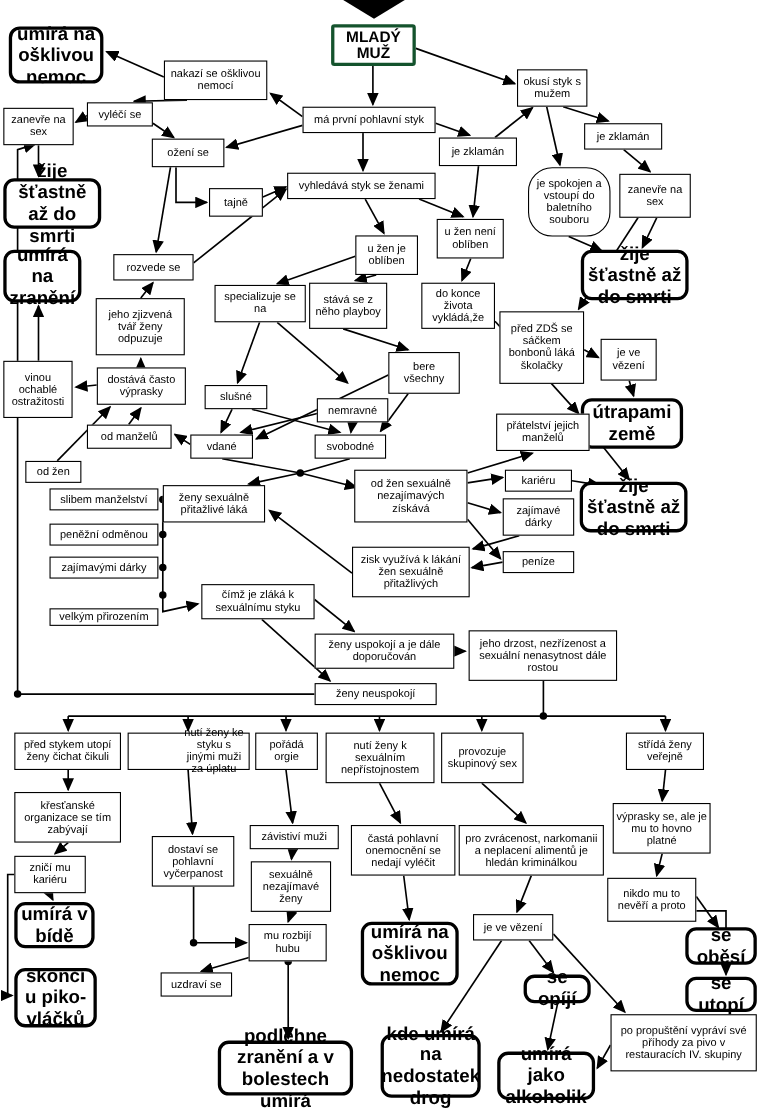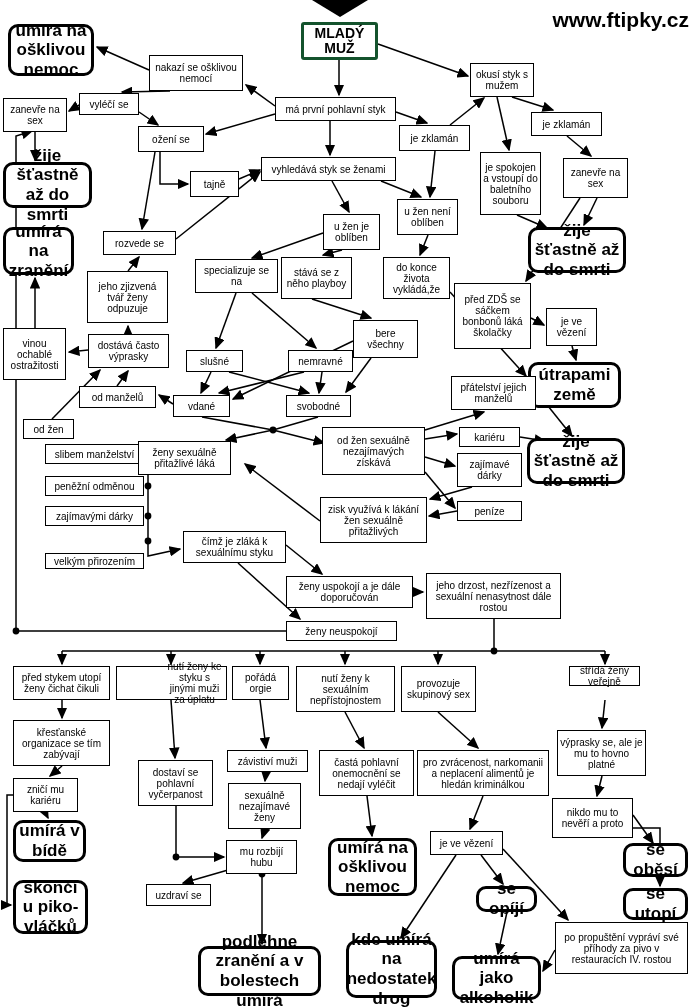--- a/index.html
+++ b/index.html
@@ -21,21 +21,20 @@
   }
   .logo{
     position:absolute;left:523px;top:8px;width:166px;text-align:right;
     font-weight:700;font-size:21px;color:#000;z-index:3;letter-spacing:0px;
   }
 </style>
 </head>
 <body>
 
 <div class="stage">
-  <div class="logo">www.ftipky.cz</div>
   <svg width="695" height="1008" viewBox="0 0 695 1008">
       <defs>
         <marker id="ah" markerWidth="8" markerHeight="7" refX="7" refY="3.5" orient="auto">
           <path d="M0,0 L8,3.5 L0,7 Z" fill="#000"></path>
         </marker>
       </defs>
       <polyline points="339,60 339,95" fill="none" stroke="#000" stroke-width="1.5" marker-end="url(#ah)"></polyline>
       <polyline points="378,44 468,76" fill="none" stroke="#000" stroke-width="1.5" marker-end="url(#ah)"></polyline>
       <polyline points="275,106 246,85" fill="none" stroke="#000" stroke-width="1.5" marker-end="url(#ah)"></polyline>
       <polyline points="149,70 97,47" fill="none" stroke="#000" stroke-width="1.5" marker-end="url(#ah)"></polyline>
@@ -150,82 +149,82 @@
       <div class="node" style="left: 149px; top: 55px; width: 94px; height: 36px;">nakazí se ošklivou nemocí</div>
       <div class="node" style="left: 470px; top: 63px; width: 64px; height: 34px;">okusí styk s mužem</div>
       <div class="node" style="left: 3px; top: 98px; width: 64px; height: 34px;">zanevře na sex</div>
       <div class="node" style="left: 79px; top: 93px; width: 60px; height: 22px;">vyléčí se</div>
       <div class="node" style="left: 275px; top: 97px; width: 121px; height: 24px;">má první pohlavní styk</div>
       <div class="node" style="left: 531px; top: 112px; width: 71px; height: 24px;">je zklamán</div>
       <div class="node" style="left: 138px; top: 126px; width: 66px; height: 26px;">ožení se</div>
       <div class="node" style="left: 399px; top: 125px; width: 71px; height: 26px;">je zklamán</div>
       <div class="node bold" style="left: 3px; top: 162px; width: 89px; height: 46px;">žije šťastně až do smrti</div>
       <div class="node" style="left: 261px; top: 157px; width: 135px; height: 24px;">vyhledává styk se ženami</div>
-      <div class="node" style="left: 480px; top: 152px; width: 61px; height: 63px;">je spokojen a vstoupí do baletního souboru</div>
+      <div class="node" style="left: 480px; top: 152px; width: 75px; height: 63px; border-radius: 22px;">je spokojen a vstoupí do baletního souboru</div>
       <div class="node" style="left: 563px; top: 158px; width: 65px; height: 40px;">zanevře na sex</div>
       <div class="node" style="left: 190px; top: 171px; width: 49px; height: 26px;">tajně</div>
       <div class="node" style="left: 397px; top: 199px; width: 61px; height: 36px;">u žen není oblíben</div>
       <div class="node" style="left: 323px; top: 214px; width: 57px; height: 36px;">u žen je oblíben</div>
       <div class="node bold" style="left: 528px; top: 227px; width: 98px; height: 46px;">žije šťastně až do smrti</div>
       <div class="node bold" style="left: 3px; top: 227px; width: 71px; height: 48px;">umírá na zranění</div>
       <div class="node" style="left: 103px; top: 231px; width: 73px; height: 24px;">rozvede se</div>
       <div class="node" style="left: 383px; top: 257px; width: 67px; height: 42px;">do konce života vykládá,že</div>
       <div class="node" style="left: 87px; top: 271px; width: 81px; height: 52px;">jeho zjizvená tvář ženy odpuzuje</div>
       <div class="node" style="left: 195px; top: 259px; width: 83px; height: 34px;">specializuje se na</div>
       <div class="node" style="left: 281px; top: 257px; width: 71px; height: 42px;">stává se z něho playboy</div>
       <div class="node" style="left: 454px; top: 283px; width: 77px; height: 66px;">před ZDŠ se sáčkem bonbonů láká školačky</div>
       <div class="node" style="left: 546px; top: 308px; width: 51px; height: 38px;">je ve vězení</div>
       <div class="node" style="left: 353px; top: 320px; width: 65px; height: 38px;">bere všechny</div>
       <div class="node" style="left: 3px; top: 328px; width: 63px; height: 52px;">vinou ochablé ostražitosti</div>
       <div class="node" style="left: 88px; top: 334px; width: 81px; height: 34px;">dostává často výprasky</div>
       <div class="node bold" style="left: 528px; top: 362px; width: 93px; height: 46px;">útrapami země</div>
       <div class="node" style="left: 186px; top: 350px; width: 57px; height: 22px;">slušné</div>
-      <div class="node" style="left: 288px; top: 350px; width: 65px; height: 22px;">nemravné</div>
+      <div class="node" style="left: 288px; top: 362px; width: 65px; height: 22px;">nemravné</div>
       <div class="node" style="left: 451px; top: 376px; width: 85px; height: 34px;">přátelství jejich manželů</div>
       <div class="node" style="left: 79px; top: 386px; width: 77px; height: 22px;">od manželů</div>
       <div class="node" style="left: 173px; top: 395px; width: 57px; height: 22px;">vdané</div>
       <div class="node" style="left: 286px; top: 395px; width: 65px; height: 22px;">svobodné</div>
       <div class="node" style="left: 459px; top: 427px; width: 61px; height: 20px;">kariéru</div>
       <div class="node" style="left: 23px; top: 419px; width: 51px; height: 20px;">od žen</div>
       <div class="node bold" style="left: 527px; top: 438px; width: 98px; height: 46px;">žije šťastně až do smrti</div>
       <div class="node" style="left: 45px; top: 444px; width: 99px; height: 20px;">slibem manželství</div>
-      <div class="node" style="left: 138px; top: 441px; width: 93px; height: 34px; text-align: center;">ženy sexuálně přitažlivé láká</div>
+      <div class="node" style="left: 148px; top: 441px; width: 93px; height: 34px; text-align: center;">ženy sexuálně přitažlivé láká</div>
       <div class="node" style="left: 322px; top: 427px; width: 103px; height: 48px;">od žen sexuálně nezajímavých získává</div>
       <div class="node" style="left: 457px; top: 453px; width: 65px; height: 34px;">zajímavé dárky</div>
       <div class="node" style="left: 45px; top: 476px; width: 99px; height: 20px;">peněžní odměnou</div>
       <div class="node" style="left: 45px; top: 506px; width: 99px; height: 20px;">zajímavými dárky</div>
       <div class="node" style="left: 320px; top: 497px; width: 107px; height: 46px;">zisk využívá k lákání žen sexuálně přitažlivých</div>
       <div class="node" style="left: 457px; top: 501px; width: 65px; height: 20px;">peníze</div>
       <div class="node" style="left: 45px; top: 553px; width: 99px; height: 16px;">velkým přirozením</div>
       <div class="node" style="left: 183px; top: 531px; width: 103px; height: 32px;">čímž je zláká k sexuálnímu styku</div>
       <div class="node" style="left: 286px; top: 576px; width: 127px; height: 32px;">ženy uspokojí a je dále doporučován</div>
       <div class="node" style="left: 426px; top: 573px; width: 135px; height: 46px;">jeho drzost, nezřízenost a sexuální nenasytnost dále rostou</div>
       <div class="node" style="left: 286px; top: 621px; width: 111px; height: 20px;">ženy neuspokojí</div>
       <div class="node" style="left: 13px; top: 666px; width: 97px; height: 34px;">před stykem utopí ženy čichat čikuli</div>
       <div class="node" style="left: 116px; top: 666px; width: 111px; height: 34px; padding-left: 48px;">nutí ženy ke styku s jinými muži za úplatu</div>
       <div class="node" style="left: 232px; top: 666px; width: 57px; height: 34px;">pořádá orgie</div>
       <div class="node" style="left: 296px; top: 666px; width: 99px; height: 46px;">nutí ženy k sexuálním nepřístojnostem</div>
       <div class="node" style="left: 401px; top: 666px; width: 75px; height: 46px;">provozuje skupinový sex</div>
-      <div class="node" style="left: 569px; top: 666px; width: 71px; height: 20px;">střídá ženy veřejně</div>
+      <div class="node" style="left: 569px; top: 666px; width: 71px; height: 34px;">střídá ženy veřejně</div>
       <div class="node" style="left: 13px; top: 720px; width: 97px; height: 46px;">křesťanské organizace se tím zabývají</div>
       <div class="node" style="left: 138px; top: 760px; width: 75px; height: 46px;">dostaví se pohlavní vyčerpanost</div>
       <div class="node" style="left: 227px; top: 750px; width: 81px; height: 22px;">závistiví muži</div>
       <div class="node" style="left: 319px; top: 750px; width: 95px; height: 46px;">častá pohlavní onemocnění se nedají vyléčit</div>
       <div class="node" style="left: 417px; top: 750px; width: 132px; height: 46px;">pro zvrácenost, narkomanii a neplacení alimentů je hledán kriminálkou</div>
       <div class="node" style="left: 557px; top: 730px; width: 89px; height: 46px;">výprasky se, ale je mu to hovno platné</div>
       <div class="node" style="left: 13px; top: 778px; width: 65px; height: 34px;">zničí mu kariéru</div>
       <div class="node" style="left: 228px; top: 783px; width: 73px; height: 46px;">sexuálně nezajímavé ženy</div>
       <div class="node" style="left: 552px; top: 798px; width: 81px; height: 40px;">nikdo mu to nevěří a proto</div>
       <div class="node bold" style="left: 13px; top: 820px; width: 73px; height: 42px;">umírá v bídě</div>
       <div class="node" style="left: 226px; top: 840px; width: 71px; height: 34px;">mu rozbijí hubu</div>
       <div class="node bold" style="left: 328px; top: 838px; width: 89px; height: 58px;">umírá na ošklivou nemoc</div>
       <div class="node" style="left: 430px; top: 831px; width: 73px; height: 24px;">je ve vězení</div>
       <div class="node bold" style="left: 623px; top: 843px; width: 65px; height: 34px;">se oběsí</div>
       <div class="node bold" style="left: 13px; top: 880px; width: 75px; height: 54px;">skončí u piko-vláčků</div>
       <div class="node" style="left: 146px; top: 884px; width: 65px; height: 22px;">uzdraví se</div>
       <div class="node bold" style="left: 476px; top: 886px; width: 61px; height: 26px;">se opíjí</div>
       <div class="node bold" style="left: 623px; top: 888px; width: 65px; height: 32px;">se utopí</div>
-      <div class="node" style="left: 555px; top: 922px; width: 133px; height: 52px;">po propuštění vypráví své příhody za pivo v restauracích IV. rostou</div>
+      <div class="node" style="left: 555px; top: 922px; width: 133px; height: 52px;">po propuštění vypráví své příhody za pivo v restauracích IV. skupiny</div>
       <div class="node bold" style="left: 198px; top: 946px; width: 123px; height: 50px;">podlehne zranění a v bolestech umírá</div>
       <div class="node bold" style="left: 346px; top: 940px; width: 91px; height: 58px;">kde umírá na nedostatek drog</div>
       <div class="node bold" style="left: 452px; top: 956px; width: 89px; height: 44px;">umírá jako alkoholik</div>
     </div>
 </div>
 
 </body></html>

